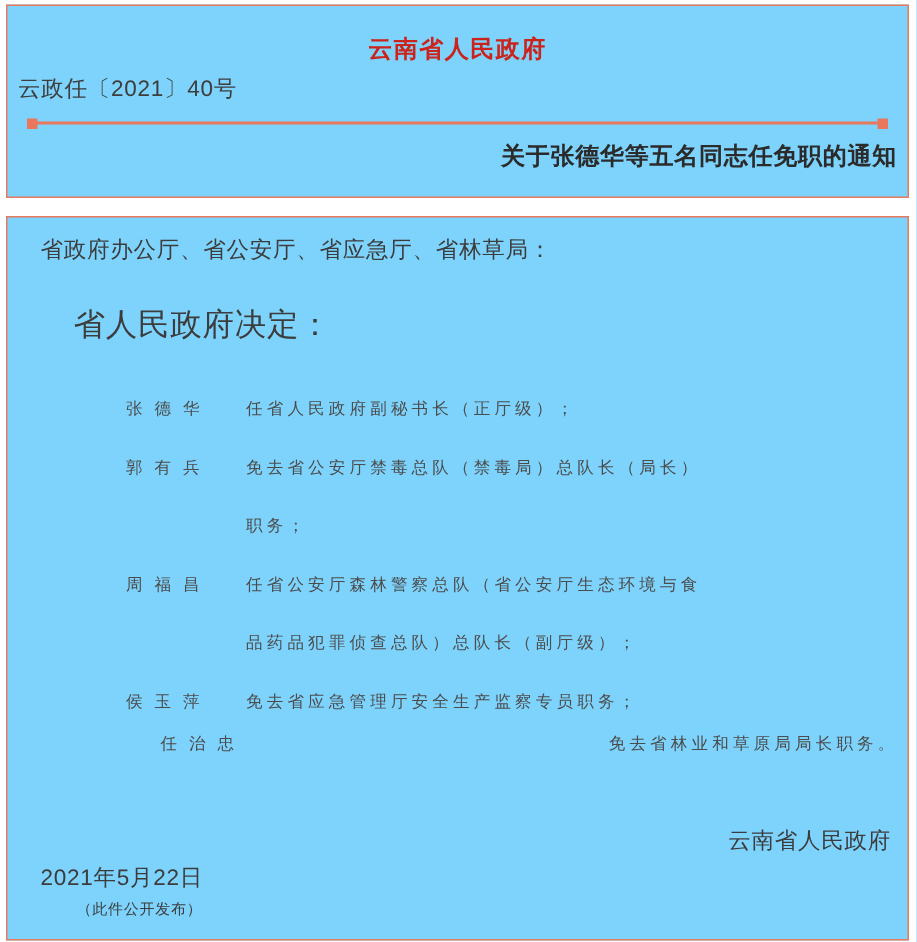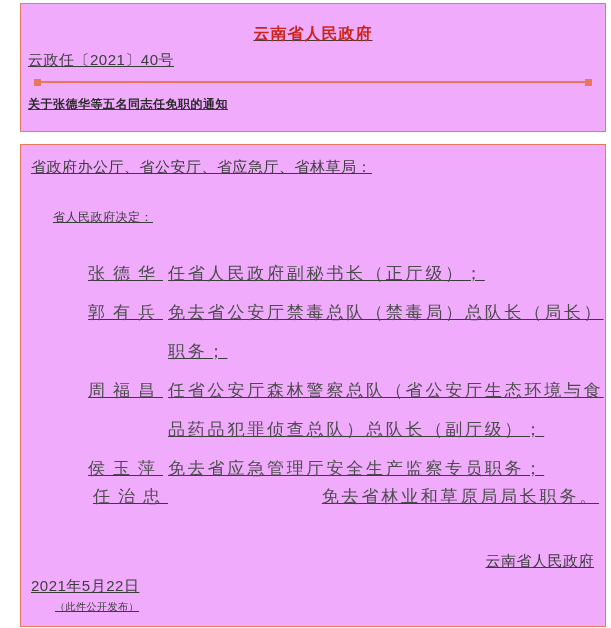--- a/index.html
+++ b/index.html
@@ -6,23 +6,22 @@
   html, body { margin: 0; padding: 0; }
   body {
     width: 611px; height: 628px;
     background: #ffffff;
     font-family: "Liberation Sans", sans-serif;
     color: #3c3c3c;
     overflow: hidden;
   }
   .doc-box {
     border: 1.5px solid #e87a5e;
-    margin: 0 5px 0 20px;
-    background: #f0abfc;
-    text-decoration: underline;
+    margin: 0 5px 0 4px;
+    background: #7dd3fc;
   }
   
   .header-box { margin-top: 3px; padding: 21px 7px 18px 7px; }
   .issuer {
     text-align: center;
     font-size: 16px; font-weight: bold;
     color: #cb241c;
     line-height: 17px;
     letter-spacing: 1px;
   }
@@ -42,51 +41,51 @@
   .divider::before, .divider::after {
     content: "";
     position: absolute;
     width: 7px; height: 7px;
     background: #e8775c;
     top: -2.5px;
   }
   .divider::before { left: -1px; }
   .divider::after { right: -1px; }
   .notice-title {
-    text-align: left;
-    font-size: 12px; font-weight: bold;
+    text-align: right;
+    font-size: 16px; font-weight: bold;
     color: #2b2b2b;
     line-height: 17px;
     margin-top: 13px;
     letter-spacing: 0.5px;
   }
   
-  .body-box { margin-top: 12px; padding: 12px 6px 8px 10px; }
+  .body-box { margin-top: 12px; padding: 12px 6px 8px 22px; }
   .salutation {
     font-size: 15px;
     line-height: 20px;
     color: #3c3c3c;
     letter-spacing: 0.5px;
   }
   .decision-intro {
-    font-size: 12px;
+    font-size: 21px;
     line-height: 20px;
     color: #3c3c3c;
     margin-top: 30px;
     margin-left: 22px;
     letter-spacing: 0.5px;
   }
   .entries { margin-top: 27px; }
   .entry {
     display: flex;
     align-items: flex-start;
     margin-left: 57px;
     font-family: "Liberation Serif", serif;
     color: #4c4c4c;
-    font-size: 17px;
+    font-size: 11px;
     line-height: 39px;
   }
   .entry.tight { margin-top: -11px; text-align: right; }
   .entry .name {
     flex: 0 0 80px;
     letter-spacing: 8px;
     white-space: nowrap;
   }
   .entry .desc { flex: 1; }
   .entry .dline {

